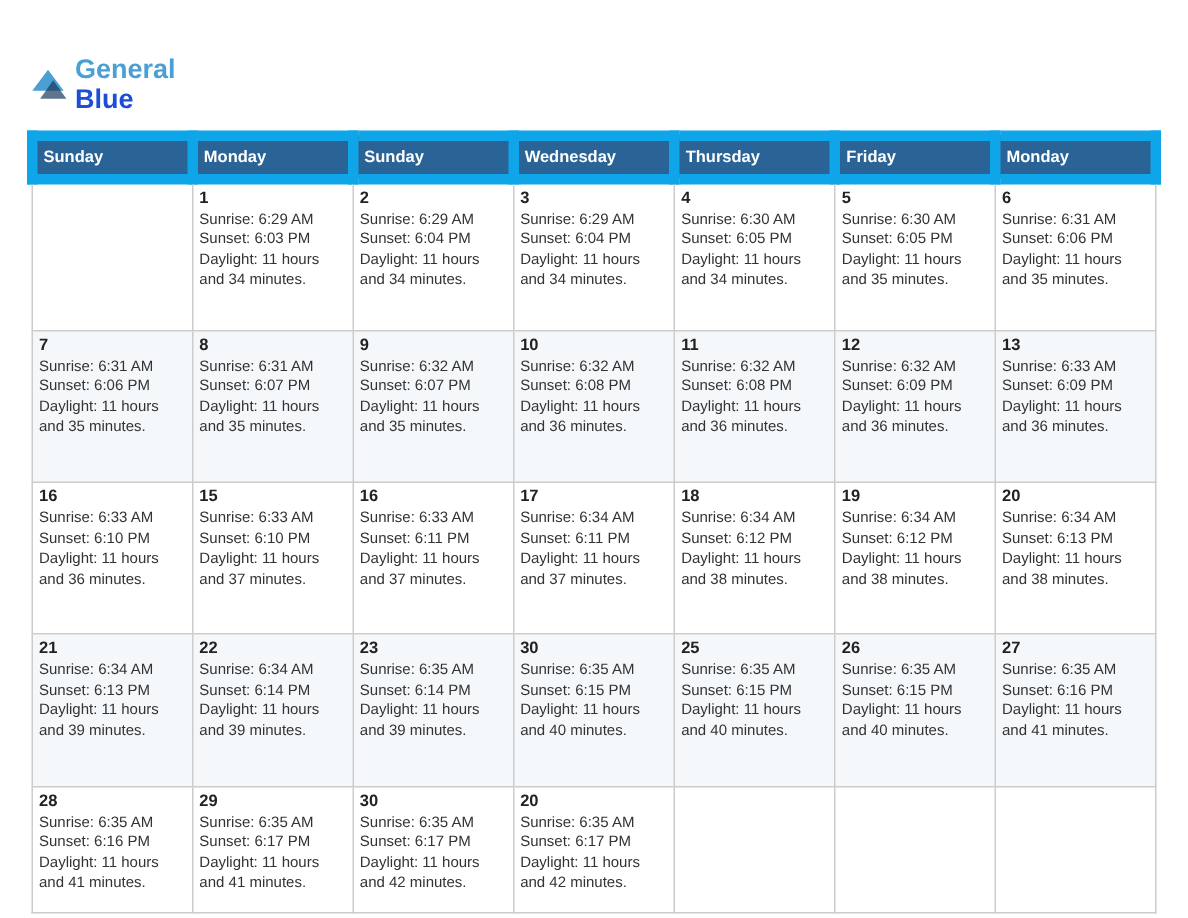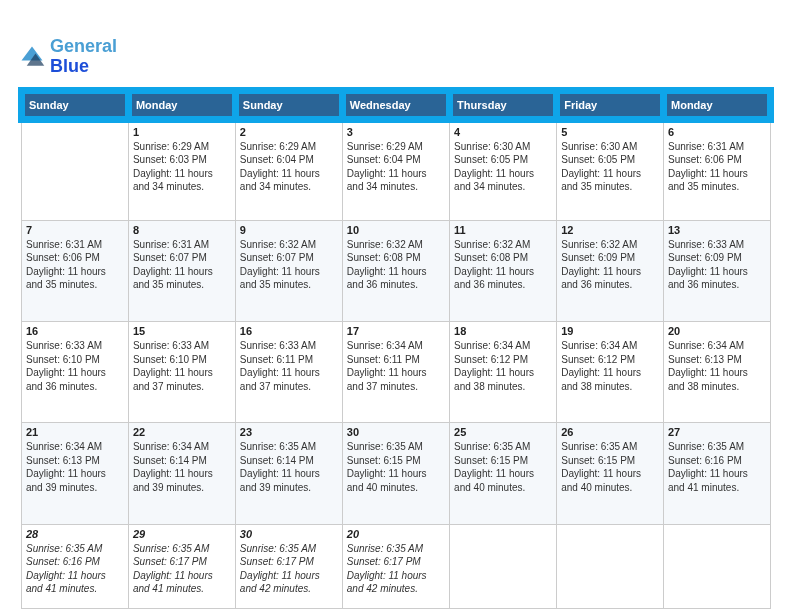--- a/index.html
+++ b/index.html
@@ -89,21 +89,20 @@
     .day-info {
       font-size: 10px;
       color: #333;
       line-height: 1.35;
     }
     .empty-cell {
       background: #fff !important;
     }
     .last-row td {
       height: 70px;
-      font-style: italic;
     }
   </style>
 </head>
 <body>
 
 <div class="page">
   <div class="header">
     <div class="logo">
       <svg class="logo-icon" viewBox="0 0 32 32">
         <polygon points="16,4 28,20 4,20" fill="#4a9fd4"></polygon>

